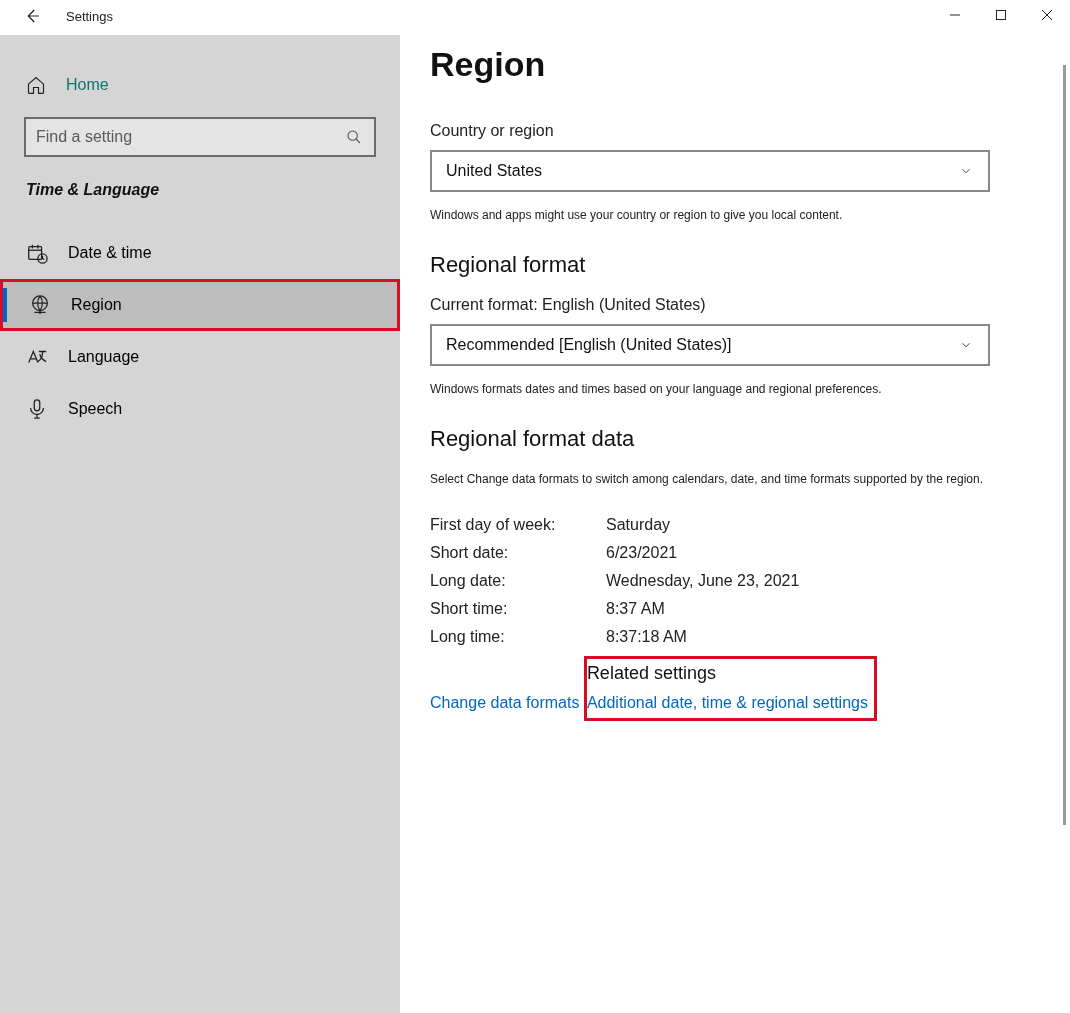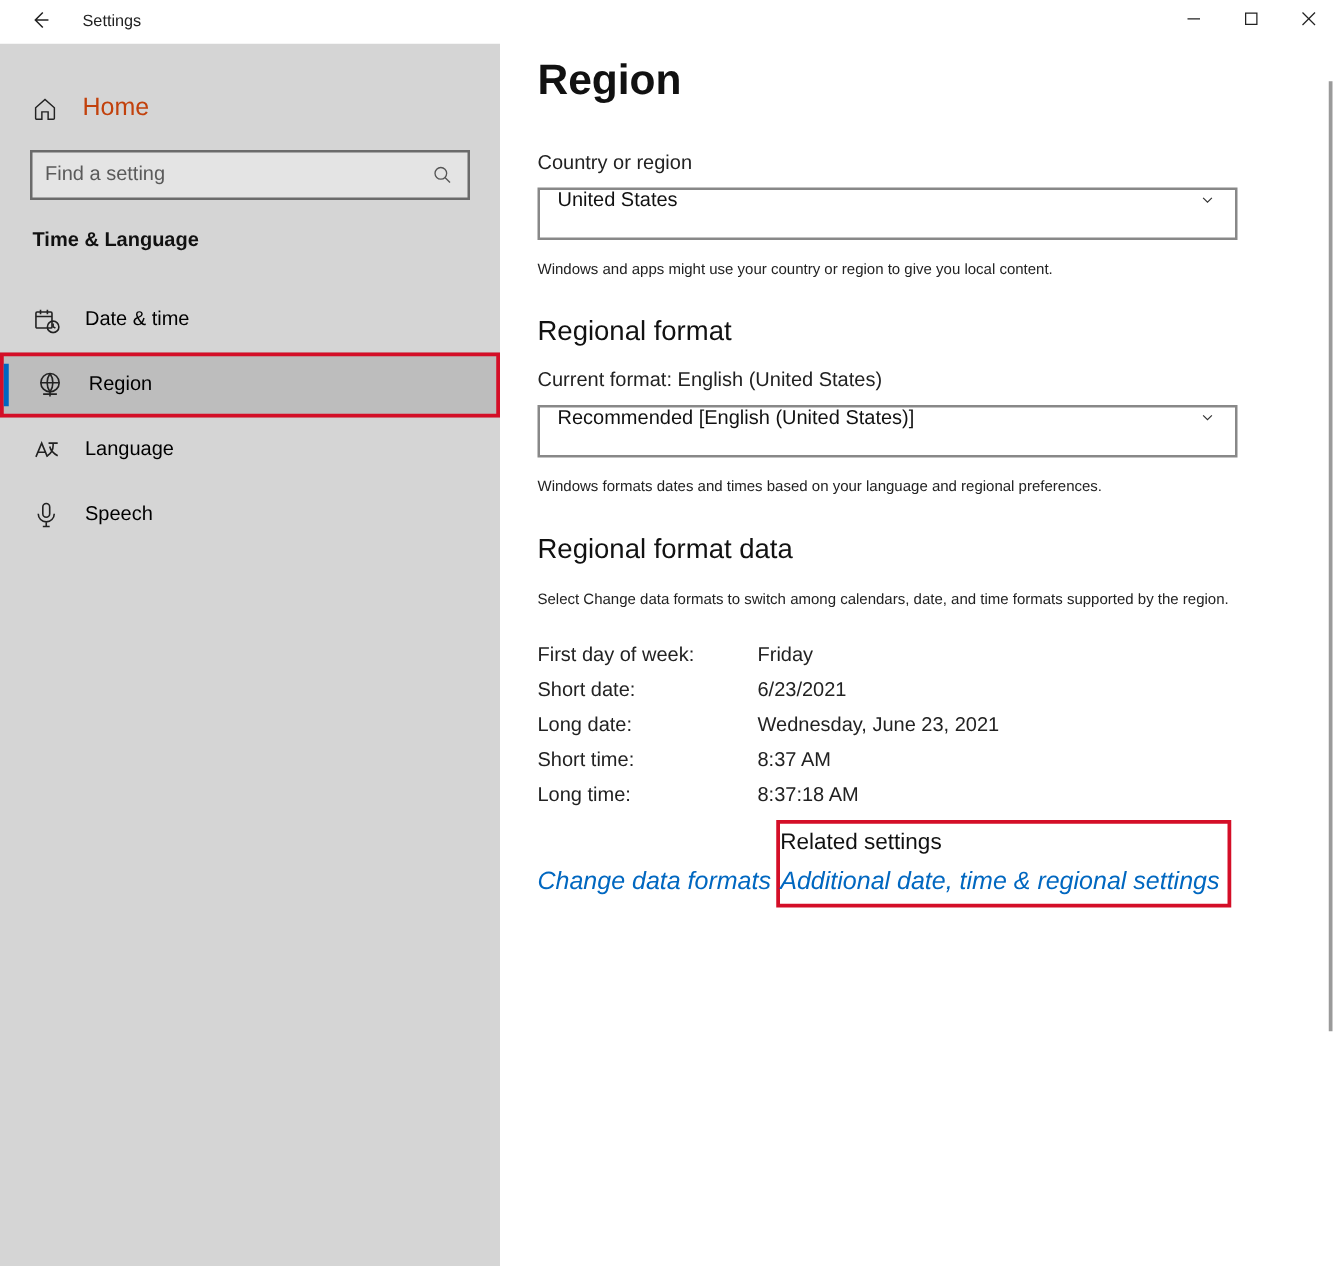--- a/index.html
+++ b/index.html
@@ -8,46 +8,46 @@
   .titlebar-left { display: flex; align-items: center; padding: 6px 0 0 22px; gap: 24px; justify-content: flex-end; }
   .back-btn { width: 20px; height: 20px; display: flex; align-items: center; justify-content: center; }
   .win-title { font-size: 13px; color: #222; }
   .spacer { flex: 1; }
   .win-btns { display: flex; }
   .win-btn { width: 46px; height: 30px; display:flex; align-items:center; justify-content:center; }
   .main { flex:1; display:flex; min-height:0; }
   .sidebar { width: 400px; background:#d5d5d5; display:flex; flex-direction:column; padding-top: 40px; }
   .home-row { display:flex; align-items:center; gap:20px; padding: 0 0 0 26px; margin-bottom:22px; }
   .home-row .icon { width:20px; height:20px; display:flex; align-items:center; justify-content:center; }
-  .home-row .label { font-size:20px; color:#c2410c; }
+  .home-row .label { font-size:16px; color:#0f766e; }
   .search-wrap { margin: 0 24px 24px 24px; }
   .search { width:100%; height:40px; border:2px solid #6b6b6b; background:#e4e4e4; display:flex; align-items:center; padding:0 10px; }
   .search input { flex:1; border:none; background:transparent; outline:none; font-size:16px; color:#555; }
   .search input::placeholder { color:#5a5a5a; }
   .search .sicon { width:20px; height:20px; display:flex; align-items:center; justify-content:center; }
-  .section-title { font-size:16px; font-weight:600; color:#111; padding:0 0 0 26px; margin-bottom:28px; }
+  .section-title { font-size:16px; font-weight:600; color:#111; padding:0 0 0 26px; margin-bottom:28px;font-style:italic; }
   .nav { display:flex; flex-direction:column; }
   .nav-item { display:flex; align-items:center; gap:20px; padding:0 0 0 26px; height:52px; position:relative; }
   .nav-item .icon { width:22px; height:22px; display:flex; align-items:center; justify-content:center; }
   .nav-item .label { font-size:16px; color:#000000; }
   .nav-item.active { background:#bdbdbd; }
   .nav-item.active::before { content:""; position:absolute; left:0; top:6px; bottom:6px; width:4px; background:#0067c0; }
   .highlight { border:3px solid #d40e27; }
   .content { flex:1; padding: 10px 40px 0 30px; position:relative; overflow:hidden; }
   .scroll-track { position:absolute; top:30px; right:4px; width:3px; height:760px; background:#9a9a9a; }
   .page-title { font-size:34px; font-weight:600; color:#111; margin-bottom:38px; }
   .subhead { font-size:22px; color:#111; margin-bottom:18px; }
   .label-txt { font-size:16px; color:#222; margin-bottom:10px; }
   .desc { font-size:12px; color:#222; line-height:1.5; max-width:560px; margin-bottom:28px; }
-  .dropdown { width:560px; height:42px; border:2px solid #888; display:flex; padding:0 14px; margin-bottom:14px; }
+  .dropdown { width:560px; height:42px; border:2px solid #888; display:flex; align-items:center; padding:0 14px; margin-bottom:14px; }
   .dropdown .dtext { flex:1; font-size:16px; color:#111; }
   .dropdown .dchev { width:16px; height:16px; display:flex; align-items:center; justify-content:center; }
   .kv { display:flex; font-size:16px; color:#222; margin-bottom:10px; }
   .kv .k { width:176px; }
-  .link { color:#0067c0; font-size:20px; display:inline-block; margin-top:10px; margin-bottom:26px;font-style:italic; }
+  .link { color:#0067c0; font-size:16px; display:inline-block; margin-top:10px; margin-bottom:26px; }
   .related-box { border:3px solid #d40e27; padding:4px 6px 6px 0; display:inline-block; }
   .related-title { font-size:18px; color:#111; margin-bottom:10px; }
   svg { display:block; }
 </style>
 </head>
 <body>
 
 <div class="titlebar">
   <div class="titlebar-left">
     <div class="back-btn">
@@ -177,21 +177,21 @@
           </svg>
       </span>
     </div>
     <div class="desc">Windows formats dates and times based on your language and regional preferences.</div>
 
     <div class="subhead">Regional format data</div>
     <div class="desc">Select Change data formats to switch among calendars, date, and time formats supported by the region.</div>
 
     <div class="kv">
         <span class="k">First day of week:</span>
-        <span>Friday</span>
+        <span>Saturday</span>
       </div>
     <div class="kv">
         <span class="k">Short date:</span>
         <span>6/23/2021</span>
       </div>
     <div class="kv">
         <span class="k">Long date:</span>
         <span>Wednesday, June 23, 2021</span>
       </div>
     <div class="kv">

